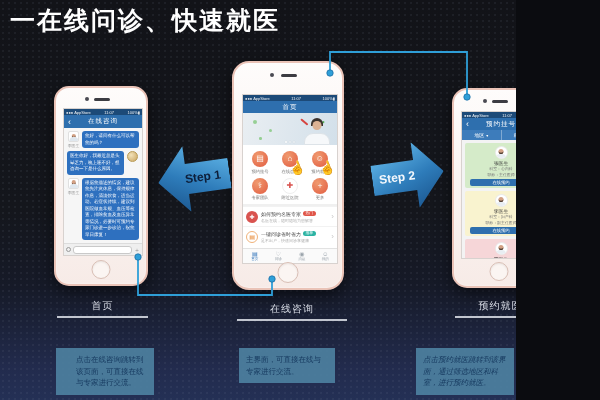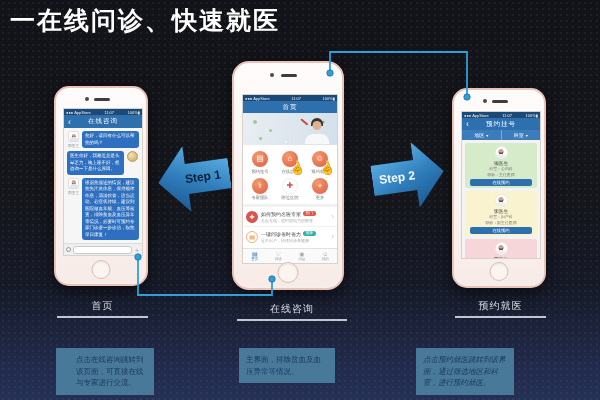--- a/index.html
+++ b/index.html
@@ -1,16 +1,16 @@
 <!DOCTYPE html>
 <html><head>
 <meta charset="utf-8">
 <style>
   html,body{margin:0;padding:0;background:#0b0c10;}
-  .stage{position:relative;width:600px;height:400px;overflow:hidden;
+  .stage{position:relative;width:516px;height:400px;overflow:hidden;
     font-family:"Liberation Sans",sans-serif;
     background:linear-gradient(180deg,#121318 0%,#14161c 52%,#161a28 72%,#222b4d 92%,#243055 100%);}
   .texture{position:absolute;inset:0;z-index:0;pointer-events:none;
     background-image:radial-gradient(rgba(130,140,160,0.10) 1px,transparent 1.4px);
     background-size:6px 6px;}
   .title{position:absolute;left:10px;top:4px;margin:0;z-index:3;color:#ffffff;
     font-size:25px;font-weight:bold;letter-spacing:2px;}
 
   
   .phone{position:absolute;z-index:2;background:linear-gradient(180deg,#fefcfb,#f7ebe7);
@@ -379,15 +379,15 @@
   </svg>
 
   <div class="cap cap1">首页</div>
   <div class="capline line1"></div>
   <div class="cap cap2">在线咨询</div>
   <div class="capline line2"></div>
   <div class="cap cap3">预约就医</div>
   <div class="capline line3"></div>
 
   <div class="descbox desc1">点击在线咨询跳转到该页面，可直接在线与专家进行交流。</div>
-  <div class="descbox desc2">主界面，排除贫血及血压异常等情况。</div>
+  <div class="descbox desc2">主界面，可直接在线与专家进行交流。</div>
   <div class="descbox desc3">点击预约就医跳转到该界面，通过筛选地区和科室，进行预约就医。</div>
 </div>
 
 </body></html>

